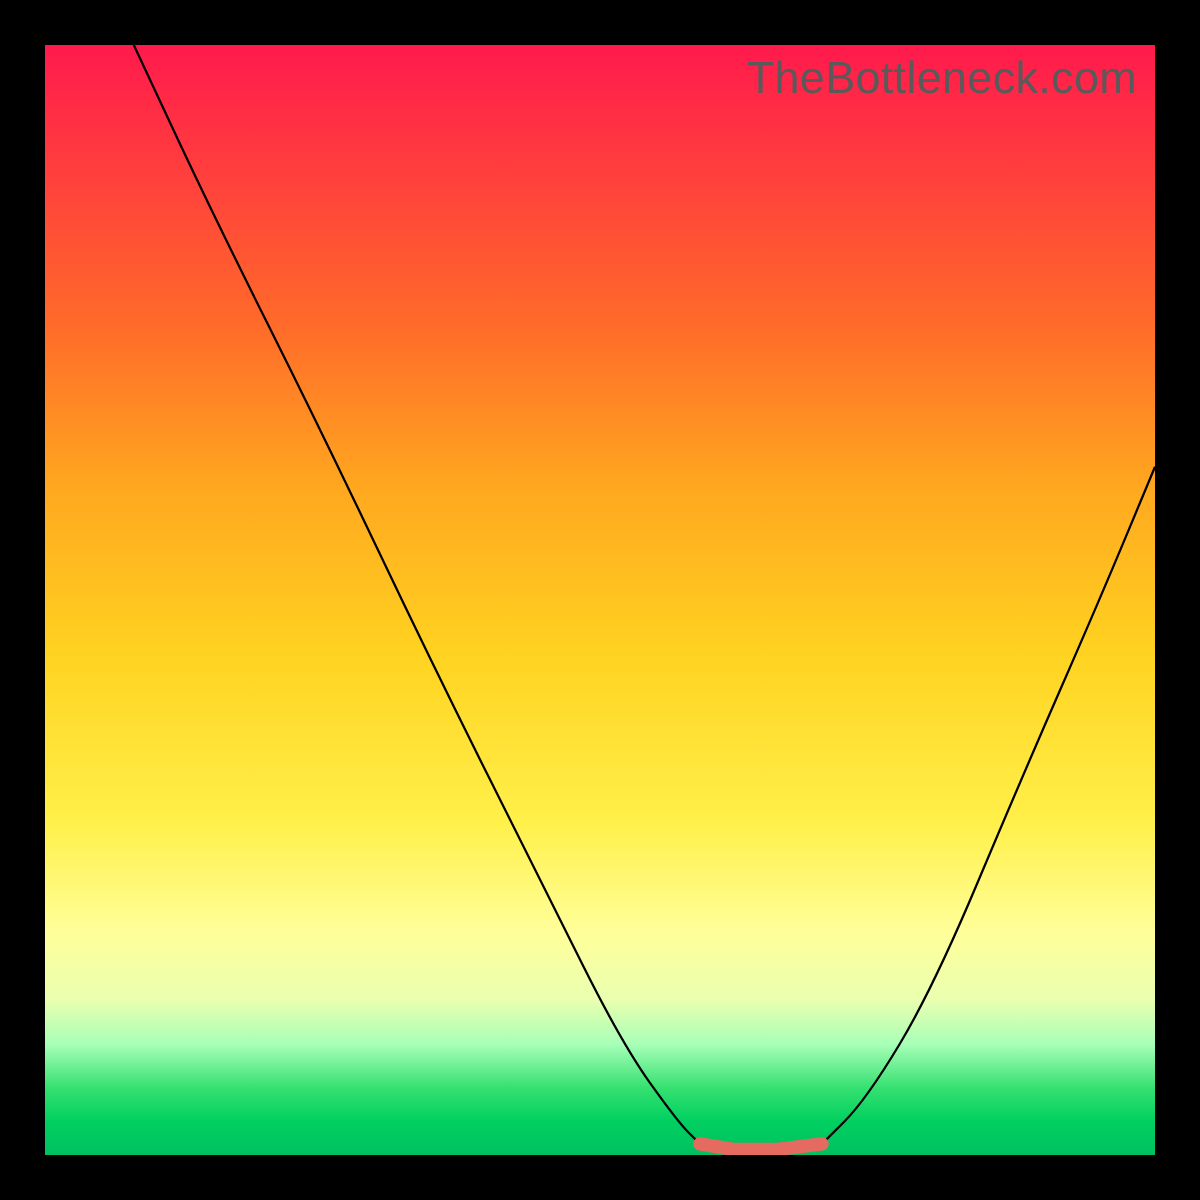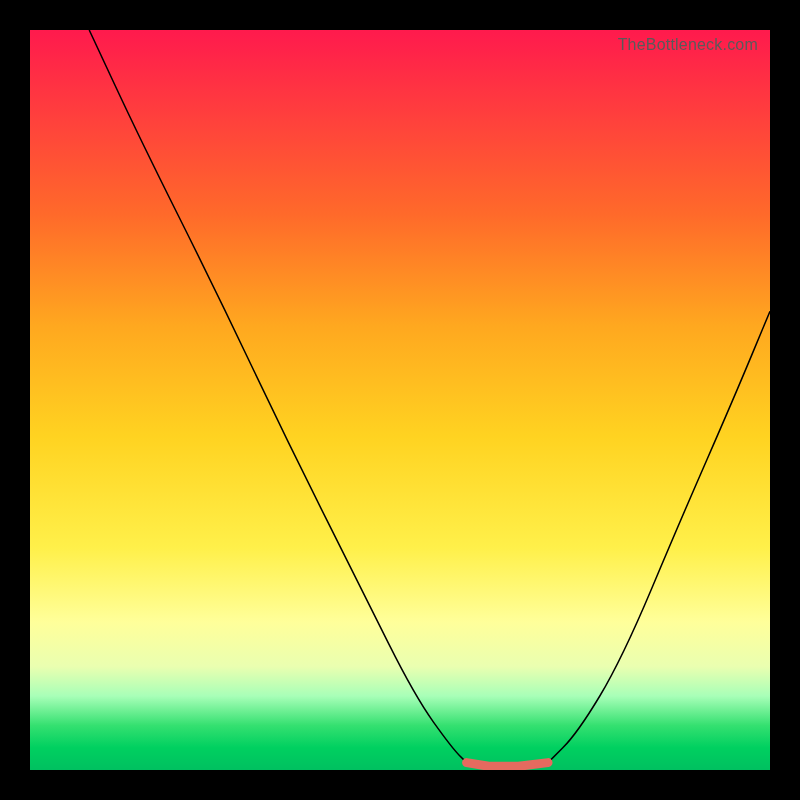--- a/index.html
+++ b/index.html
@@ -19,21 +19,21 @@
       #eaffb0 86%,
       #a8ffb8 90%,
       #34e070 94%,
       #00d060 97%,
       #00c060 100%);
   }
   .watermark{
     position:absolute;
     top:6px;right:12px;
     font-family:Arial,Helvetica,sans-serif;
-    font-size:16px;
+    font-size:30px;
     color:#5a5a5a;
     letter-spacing:0.2px;
   }
   .curve-svg{position:absolute;left:0;top:0;width:740px;height:740px;}
   .curve-path{fill:none;stroke:#000;stroke-width:1.5;}
   .flat-path{fill:none;stroke:#e56a5f;stroke-width:9;stroke-linecap:round;}
 </style>
 </head>
 <body>
 

